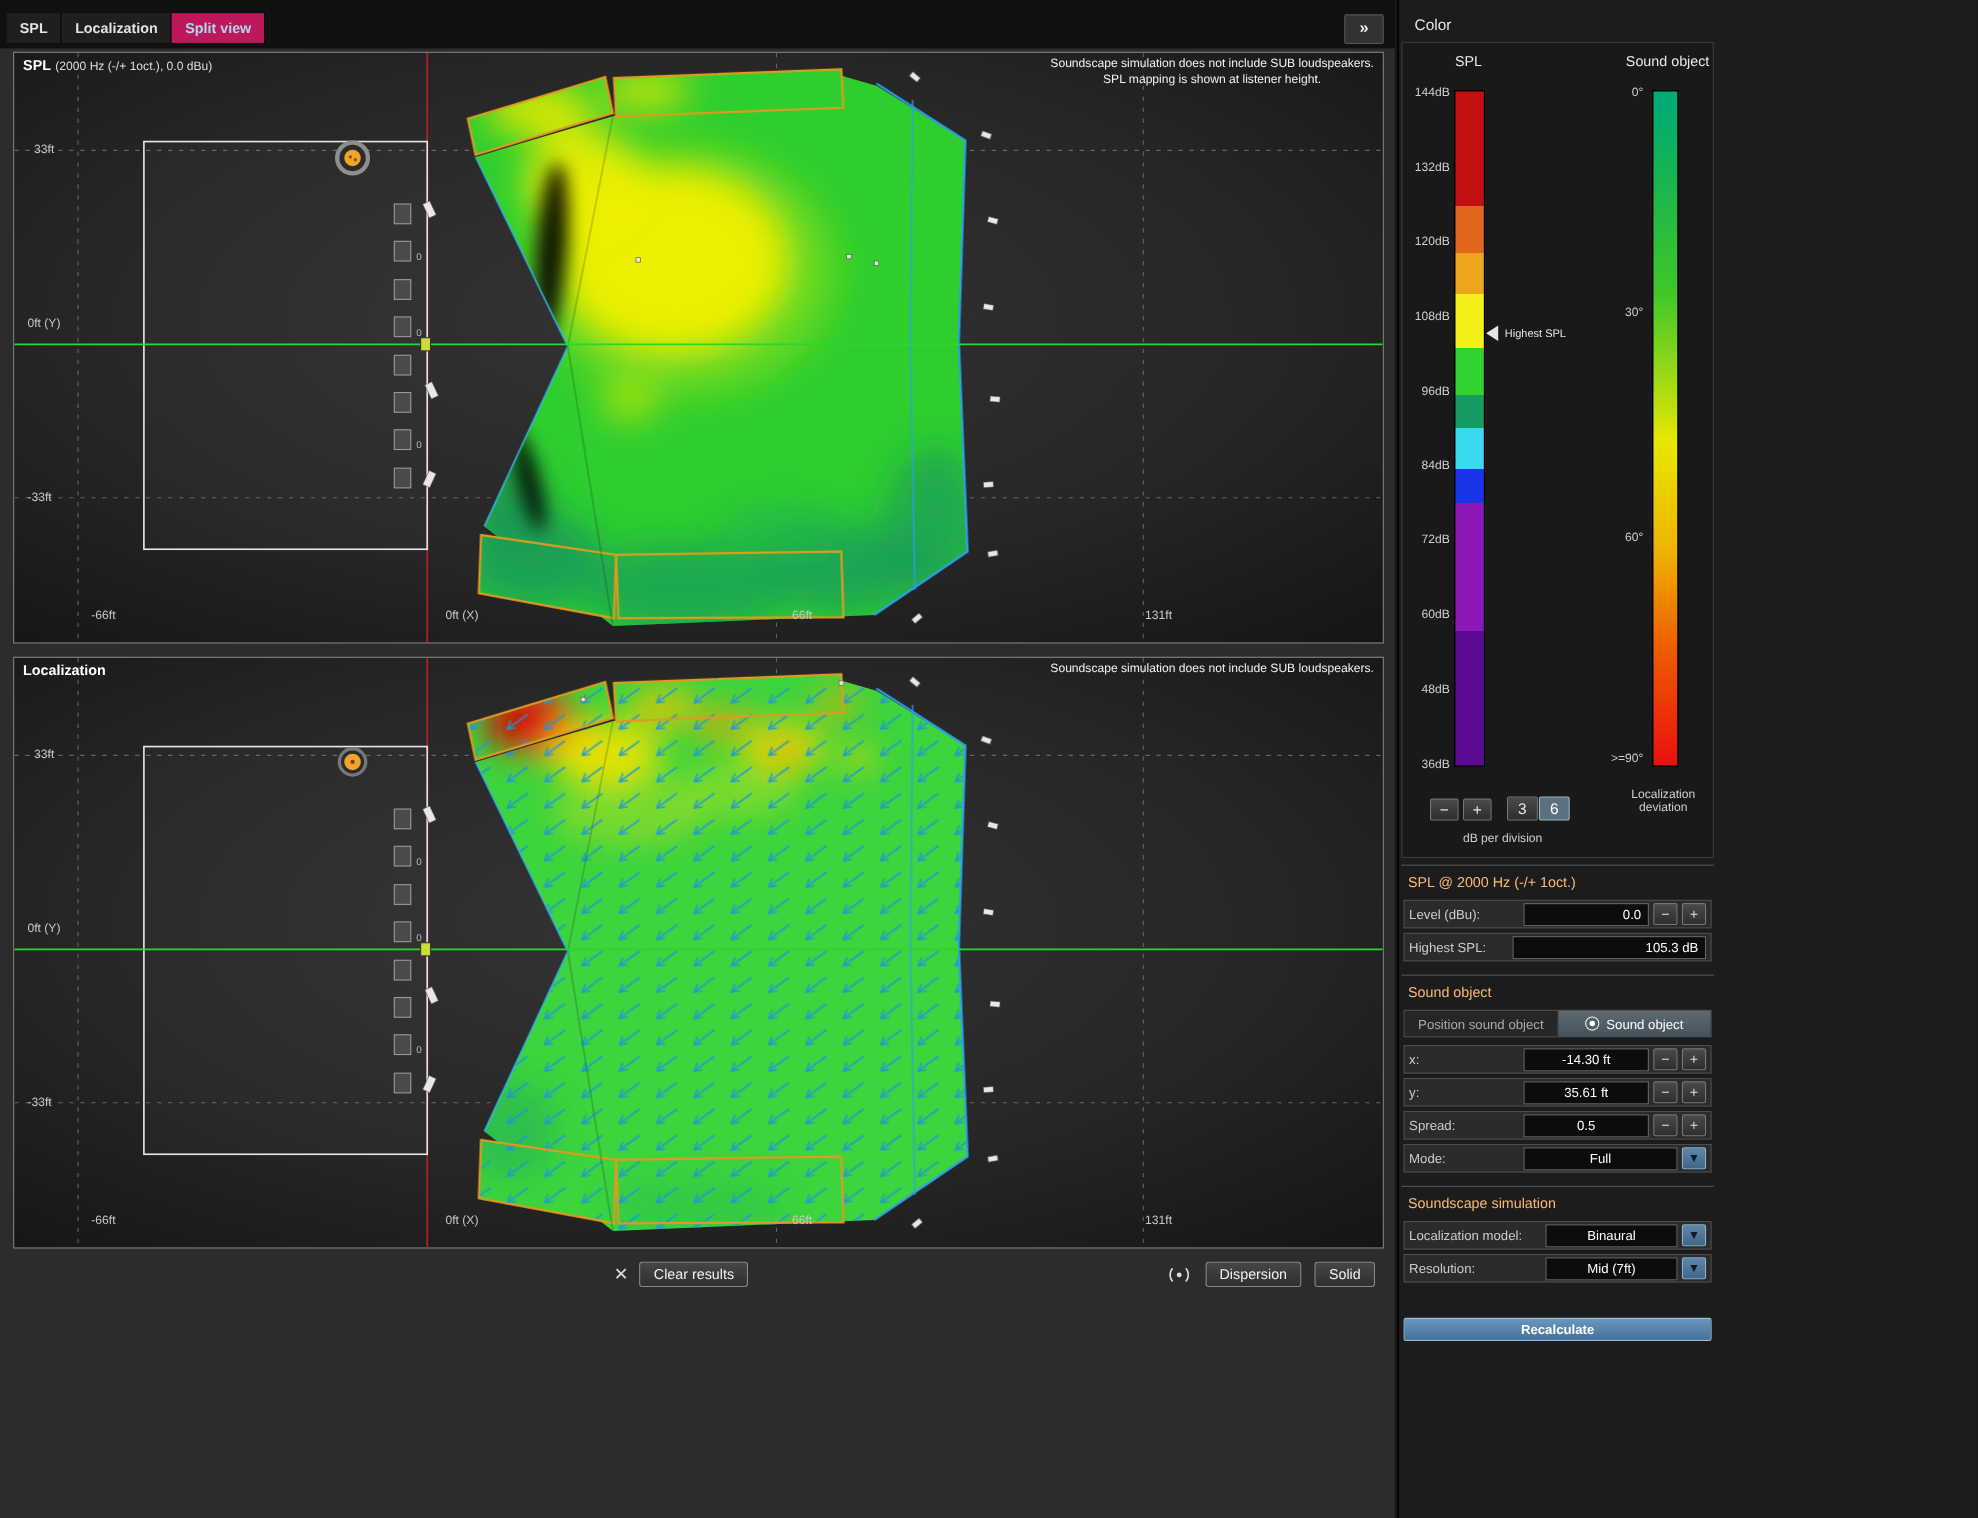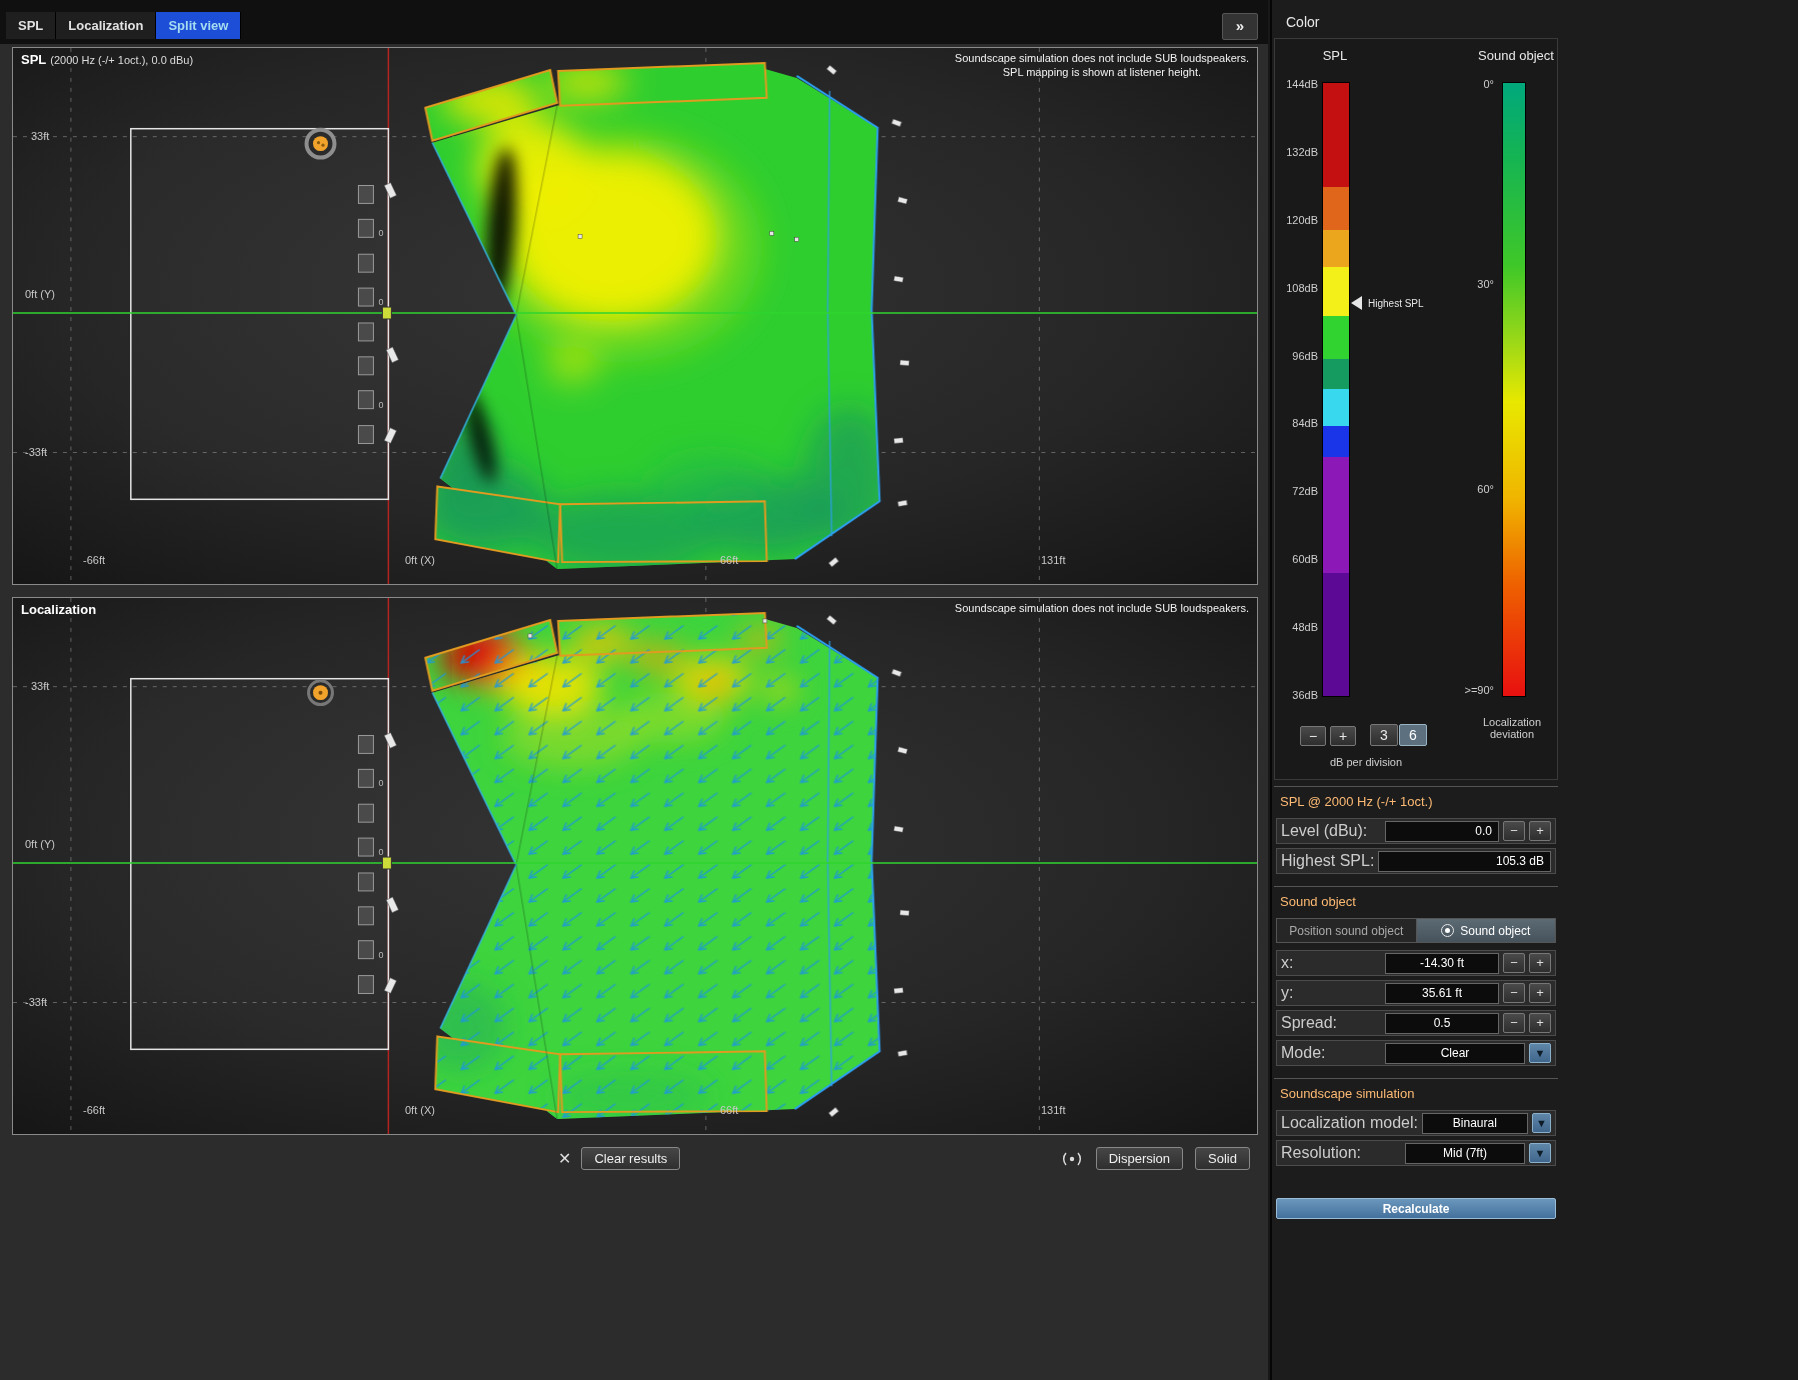--- a/index.html
+++ b/index.html
@@ -3,21 +3,21 @@
 <meta charset="utf-8">
 <style>
   html,body{margin:0;padding:0;background:#181818;}
   body{width:1798px;height:1380px;position:relative;overflow:hidden;
        font-family:"Liberation Sans","DejaVu Sans",sans-serif;color:#ddd;}
   .left-region{position:absolute;left:0;top:0;width:1268px;height:1380px;background:#2c2c2c;}
   .topstrip{position:absolute;left:0;top:0;width:1268px;height:44px;background:#101010;}
   .tabs{position:absolute;left:6px;top:12px;height:27px;display:flex;}
   .tab{height:27px;line-height:27px;padding:0 12px;font-size:13px;font-weight:bold;
        background:#1f1f1f;border-right:1px solid #000;color:#e2e2e2;cursor:default;}
-  .tab.active{background:#1d4ed8;color:#a6dcf0;}
+  .tab.active{background:#be185d;color:#a6dcf0;}
   .collapse-btn{position:absolute;top:13px;right:10px;width:34px;height:25px;line-height:24px;
        text-align:center;background:#333;border:1px solid #555;border-radius:2px;color:#eee;
        font-size:15px;font-weight:bold;}
   .view-panel{position:absolute;left:12px;width:1244px;height:536px;border:1px solid #8a8a8a;
        background:#181818;overflow:hidden;}
   .view-panel svg{display:block;}
   .vtitle{position:absolute;top:4px;left:8px;font-size:13px;color:#fff;}
   .vtitle b{font-size:13px;}
   .vtitle .sub{font-size:11px;color:#ddd;font-weight:normal;margin-left:4px;}
   .vnotes{position:absolute;top:3px;right:8px;text-align:center;font-size:11px;color:#f2f2f2;line-height:14px;}
@@ -52,21 +52,21 @@
        border-bottom:7px solid transparent;border-right:11px solid #e6e6e6;}
   .hmark-label{position:absolute;left:96px;font-size:10px;color:#e6e6e6;}
   .sqbtn{position:absolute;background:linear-gradient(#4a4a4a,#2e2e2e);border:1px solid #777;
        color:#e8e8e8;text-align:center;border-radius:2px;font-size:14px;box-sizing:border-box;}
   .sqbtn.active{background:#5c7080;border:1px solid #9ab4c4;color:#fff;}
   .sb-label{position:absolute;font-size:11px;color:#cfcfcf;text-align:center;}
   .divider{position:absolute;left:2px;width:284px;border-top:1px solid #555;}
   .sec-title{position:absolute;left:8px;font-size:13px;color:#fdba74;}
   .srow{position:absolute;left:4px;width:280px;height:26px;display:flex;align-items:center;
        background:#2b2b2b;border:1px solid #4c4c4c;box-sizing:border-box;padding:0 4px;gap:4px;}
-  .srow .lbl{flex:1;font-size:16px;color:#ccc;white-space:nowrap;}
+  .srow .lbl{flex:1;font-size:12px;color:#ccc;white-space:nowrap;}
   .srow .val{background:#0c0c0c;border:1px solid #666;color:#fff;font-size:12px;text-align:right;
        padding:2px 6px;width:100px;height:15px;line-height:15px;}
   .srow .val.left{text-align:center;}
   .srow .val.wide{width:162px;}
   .sbtn{width:22px;height:20px;background:linear-gradient(#4a4a4a,#2e2e2e);border:1px solid #777;
        color:#ddd;font-size:13px;line-height:18px;text-align:center;border-radius:2px;box-sizing:border-box;}
   .sbtn.chev{background:linear-gradient(#5f87a8,#40668c);border:1px solid #8ab0cc;color:#0e1c28;
        font-size:11px;line-height:19px;}
   .toggle{position:absolute;left:4px;width:280px;height:25px;display:flex;border:1px solid #555;box-sizing:border-box;}
   .tseg{flex:1;display:flex;align-items:center;justify-content:center;gap:6px;font-size:12px;
@@ -478,21 +478,21 @@
     <div class="sbtn">+</div>
   </div>
   <div class="srow" style="top:1010px">
     <div class="lbl">Spread:</div>
     <div class="val left">0.5</div>
     <div class="sbtn">−</div>
     <div class="sbtn">+</div>
   </div>
   <div class="srow" style="top:1040px">
     <div class="lbl">Mode:</div>
-    <div class="val left" style="width:126px">Clear</div>
+    <div class="val left" style="width:126px">Full</div>
     <div class="sbtn chev">▼</div>
   </div>
 
   <div class="divider" style="top:1078px"></div>
   <div class="sec-title" style="top:1086px">Soundscape simulation</div>
 
   <div class="srow" style="top:1110px">
     <div class="lbl">Localization model:</div>
     <div class="val left" style="width:106px">Binaural</div>
     <div class="sbtn chev">▼</div>

